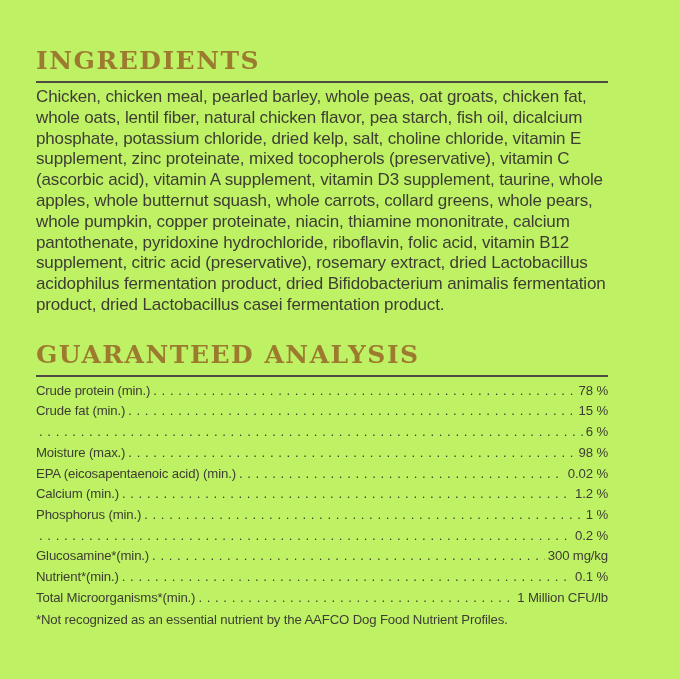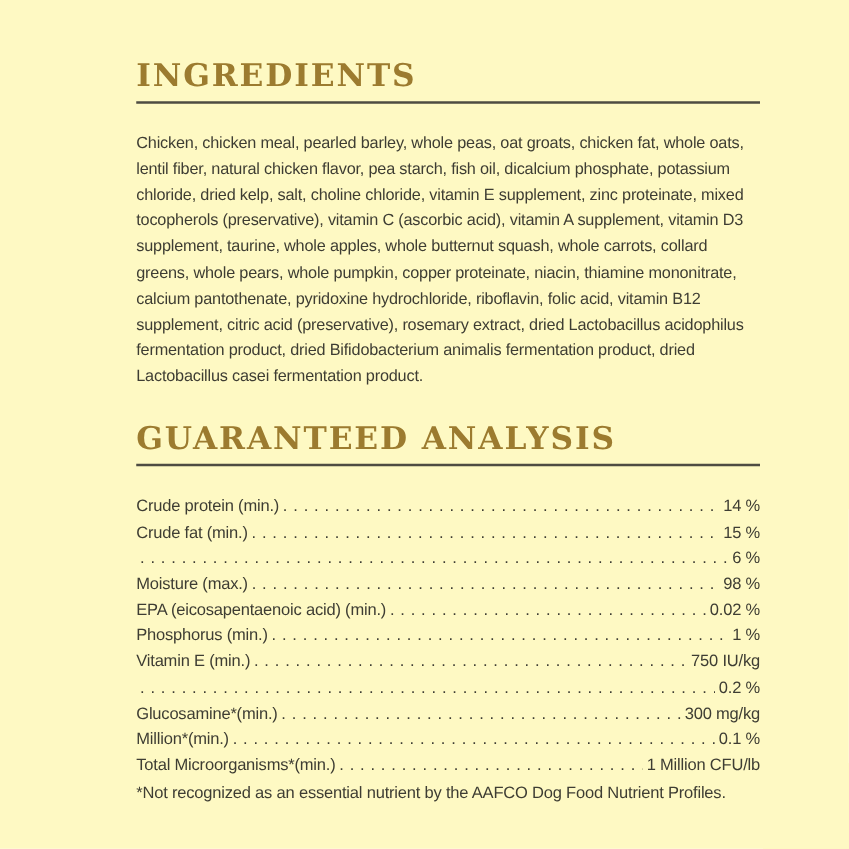--- a/index.html
+++ b/index.html
@@ -1,49 +1,49 @@
 <!DOCTYPE html>
 <html><head>
 <meta charset="utf-8">
 <style>
   html, body { margin: 0; padding: 0; }
   .page {
     position: relative;
     width: 679px;
     height: 679px;
-    background: #fef9c3;
+    background: #bef264;
     box-sizing: border-box;
-    padding: 46px 71px 0 109px;
+    padding: 46px 71px 0 36px;
     font-family: "Liberation Sans", sans-serif;
     color: #3e3d33;
     overflow: hidden;
   }
   .section-heading {
     font-family: "DejaVu Serif", serif;
     font-weight: bold;
     font-size: 25px;
     line-height: 30px;
     letter-spacing: 1.5px;
     color: #9c7b2f;
     margin: 0;
   }
   .rule {
     height: 0;
     border-bottom: 2px solid #4e4c42;
     margin-top: 5px;
   }
   .ingredients-text {
-    margin-top: 21px;
-    font-size: 13px;
+    margin-top: 4px;
+    font-size: 17px;
     line-height: 20.8px;
     letter-spacing: -0.15px;
     color: #3e3d33;
   }
   .ga-section { margin-top: 24px; }
-  .ga-list { margin-top: 22px; }
+  .ga-list { margin-top: 4px; }
   .ga-row {
     display: flex;
     align-items: baseline;
     font-size: 13.2px;
     line-height: 20.7px;
     letter-spacing: -0.15px;
     white-space: nowrap;
   }
   .ga-label { flex: none; }
   .ga-dots {
@@ -78,21 +78,21 @@
 
   <div class="ga-section">
     <h1 class="section-heading">GUARANTEED ANALYSIS</h1>
     <div class="rule"></div>
 
     <div class="ga-list">
 
         <div class="ga-row">
           <span class="ga-label">Crude protein (min.)</span>
           <span class="ga-dots"></span>
-          <span class="ga-value">14 %</span>
+          <span class="ga-value">78 %</span>
         </div>
 
         <div class="ga-row">
           <span class="ga-label">Crude fat (min.)</span>
           <span class="ga-dots"></span>
           <span class="ga-value">15 %</span>
         </div>
 
         <div class="ga-row">
           <span class="ga-dots"></span>
@@ -105,47 +105,47 @@
           <span class="ga-value">98 %</span>
         </div>
 
 
         <div class="ga-row">
           <span class="ga-label">EPA (eicosapentaenoic acid) (min.)</span>
           <span class="ga-dots"></span>
           <span class="ga-value">0.02 %</span>
         </div>
 
+        <div class="ga-row">
+          <span class="ga-label">Calcium (min.)</span>
+          <span class="ga-dots"></span>
+          <span class="ga-value">1.2 %</span>
+        </div>
 
         <div class="ga-row">
           <span class="ga-label">Phosphorus (min.)</span>
           <span class="ga-dots"></span>
           <span class="ga-value">1 %</span>
         </div>
 
-        <div class="ga-row">
-          <span class="ga-label">Vitamin E (min.)</span>
-          <span class="ga-dots"></span>
-          <span class="ga-value">750 IU/kg</span>
-        </div>
 
         <div class="ga-row">
           <span class="ga-dots"></span>
           <span class="ga-value">0.2 %</span>
         </div>
 
 
         <div class="ga-row">
           <span class="ga-label">Glucosamine*(min.)</span>
           <span class="ga-dots"></span>
           <span class="ga-value">300 mg/kg</span>
         </div>
 
         <div class="ga-row">
-          <span class="ga-label">Million*(min.)</span>
+          <span class="ga-label">Nutrient*(min.)</span>
           <span class="ga-dots"></span>
           <span class="ga-value">0.1 %</span>
         </div>
 
         <div class="ga-row">
           <span class="ga-label">Total Microorganisms*(min.)</span>
           <span class="ga-dots"></span>
           <span class="ga-value">1 Million CFU/lb</span>
         </div>
       </div>

